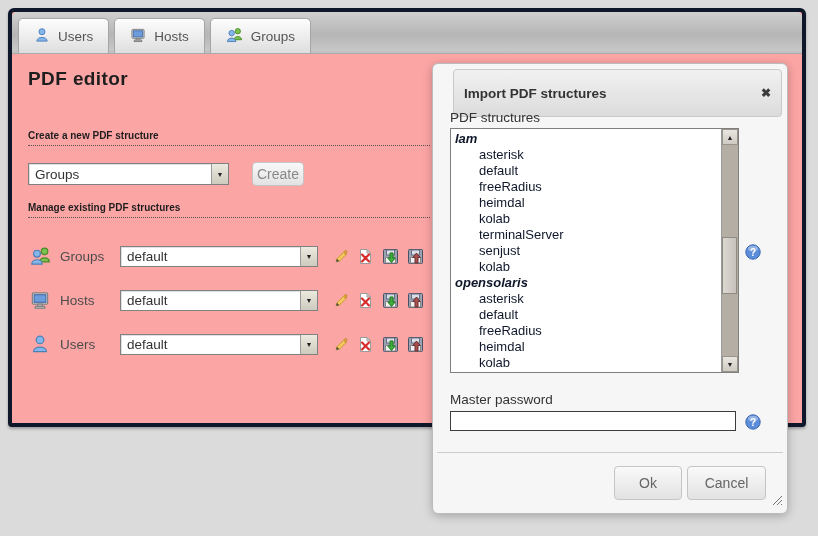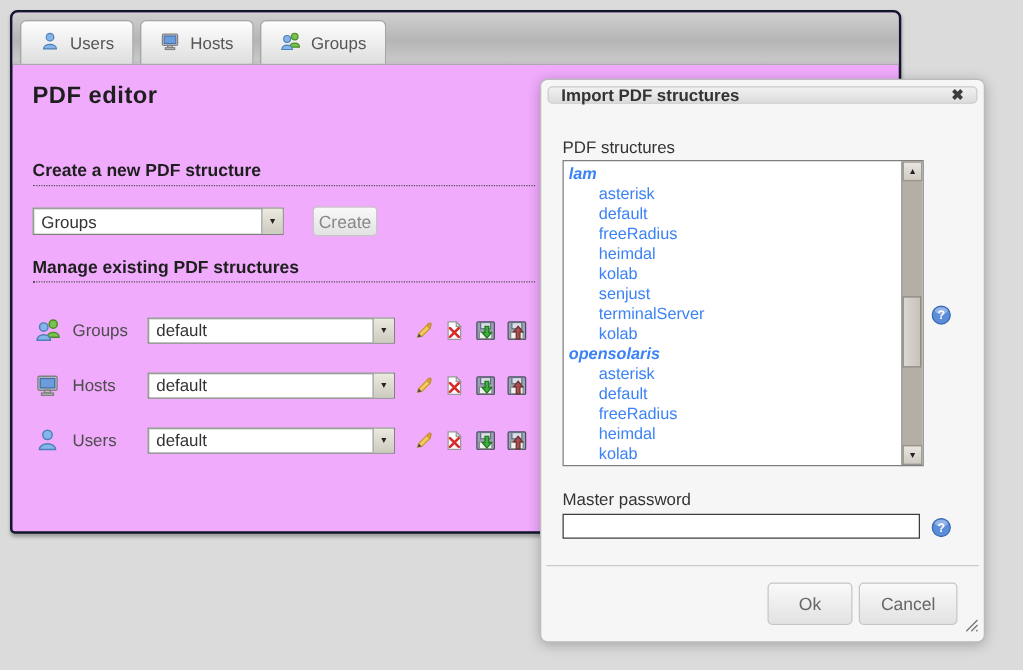--- a/index.html
+++ b/index.html
@@ -7,23 +7,23 @@
   body {
     position:relative;
     background:#dbdbdb;
     font-family:"Liberation Sans", sans-serif;
     font-size:13px;
     overflow:hidden;
   }
 
   
   .main-panel {
-    position:absolute; left:8px; top:8px; width:713px; height:419px;
-    background:#f0abfc;
-    border:2px solid #0f172a;
+    position:absolute; left:8px; top:8px; width:798px; height:419px;
+    background:#fca5a5;
+    border:4px solid #0f172a;
     border-radius:6px 6px 4px 4px;
     box-shadow:0 2px 3px rgba(0,0,0,.28);
   }
   .tab-header {
     height:42px;
     border-radius:5px 5px 0 0;
     background:linear-gradient(180deg,#d0d0d0 0%,#b5b5b5 55%,#c7c7c7 92%,#bfbfbf 100%);
     border-bottom:1px solid #aaa;
     position:relative;
   }
@@ -36,21 +36,21 @@
     border-radius:5px 5px 0 0;
     color:#555; font-size:13.5px;
     box-shadow:inset 0 1px 0 rgba(255,255,255,.8);
     cursor:pointer;
   }
 
   .content { padding-left:8px; }
   .page-title { margin:14px 0 0 8px; font-size:19px; font-weight:bold; color:#1e1e1e; letter-spacing:.4px; }
   .section-heading {
     margin:40px 0 0 8px; width:402px;
-    font-size:14px; font-weight:bold; color:#1e1e1e;
+    font-size:10px; font-weight:bold; color:#1e1e1e;
     padding-bottom:4px; border-bottom:1px dotted #555;
   }
   .section-heading.second { margin-top:16px; }
 
   
   .xselect {
     display:inline-flex; align-items:center;
     height:22px; background:#fff;
     border:1px solid #808080;
     box-shadow:inset 1px 1px 0 rgba(0,0,0,.12);
@@ -84,40 +84,40 @@
   .action-icons svg { display:block; cursor:pointer; }
 
   
   .dialog {
     position:absolute; left:432px; top:63px; width:356px; height:451px;
     background:#f6f6f6;
     border:1px solid #bbb; border-radius:6px;
     box-shadow:0 2px 10px rgba(0,0,0,.25);
   }
   .dialog-titlebar {
-    position:absolute; left:5px; right:5px; top:5px; height:14px;
+    position:absolute; left:20px; right:5px; top:5px; height:48px;
     background:linear-gradient(180deg,#f1f1f1 0%,#dcdcdc 100%);
     border:1px solid #c9c9c9; border-radius:4px;
     display:flex; align-items:center;
     padding:0 10px;
   }
   .dialog-title { font-weight:bold; font-size:13.5px; color:#333; flex:1; }
   .dlg-close { font-size:12px; font-weight:bold; color:#3c3c3c; cursor:pointer; line-height:1; }
 
   .dlg-label { position:absolute; left:17px; color:#333; font-size:13.5px; }
   .lbl-structures { top:46px; }
   .lbl-password  { top:328px; }
 
   .listbox {
     position:absolute; left:17px; top:64px; width:289px; height:245px;
     background:#fff; border:1px solid #7f7f7f;
     overflow:hidden;
   }
   .list-items { padding:2px 0 0 4px; }
-  .list-item { line-height:16px; font-size:13px; color:#3b82f6; padding-left:24px; white-space:nowrap; cursor:default; }
+  .list-item { line-height:16px; font-size:13px; color:#0f172a; padding-left:24px; white-space:nowrap; cursor:default; }
   .list-item.group { font-weight:bold; font-style:italic; padding-left:0; }
 
   .sb { position:absolute; top:0; right:0; bottom:0; width:17px; background:#b4aea4; border-left:1px solid #9a9a9a; }
   .sb-btn {
     position:absolute; left:0; right:0; height:16px;
     background:linear-gradient(180deg,#e9e6e0 0%,#cfcbc3 100%);
     border:1px solid #98948c;
     display:flex; align-items:center; justify-content:center;
     font-size:7px; color:#222; cursor:pointer;
   }
@@ -366,22 +366,22 @@
   <span class="dlg-label lbl-structures">PDF structures</span>
 
   <div class="listbox">
     <div class="list-items">
         <div class="list-item group">lam</div>
         <div class="list-item">asterisk</div>
         <div class="list-item">default</div>
         <div class="list-item">freeRadius</div>
         <div class="list-item">heimdal</div>
         <div class="list-item">kolab</div>
+        <div class="list-item">terminalServer</div>
         <div class="list-item">senjust</div>
-        <div class="list-item">terminalServer</div>
         <div class="list-item">kolab</div>
         <div class="list-item group">opensolaris</div>
         <div class="list-item">asterisk</div>
         <div class="list-item">default</div>
         <div class="list-item">freeRadius</div>
         <div class="list-item">heimdal</div>
         <div class="list-item">kolab</div>
       </div>
     <div class="sb">
       <div class="sb-btn sb-up">

